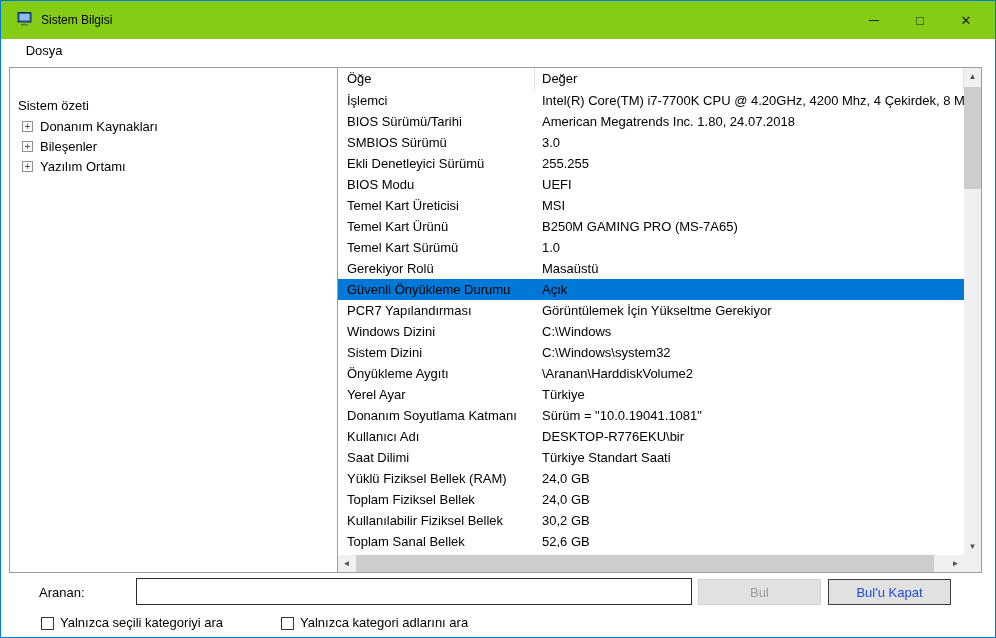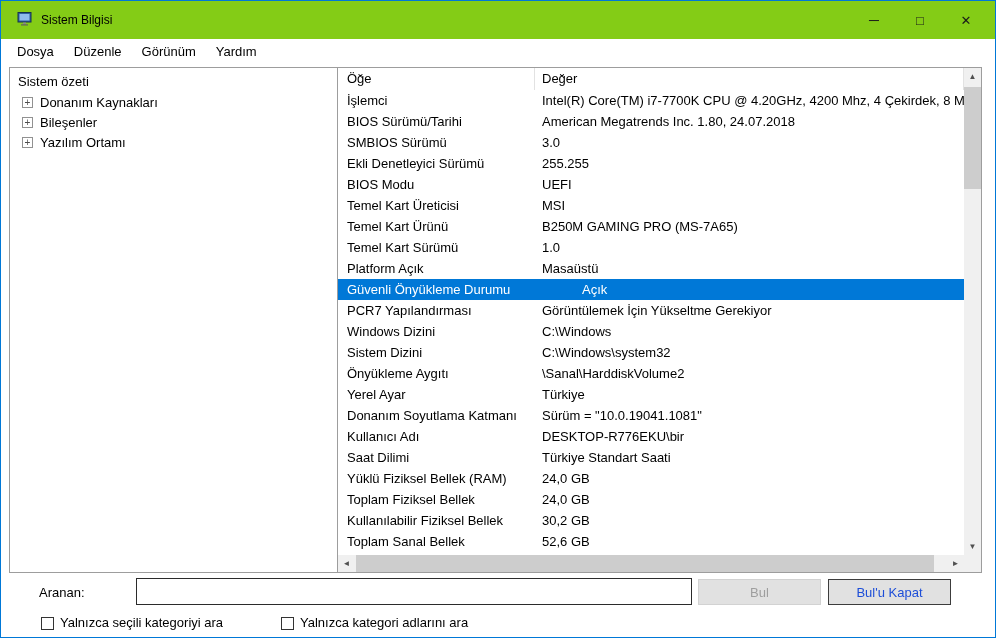--- a/index.html
+++ b/index.html
@@ -10,36 +10,36 @@
     font-family:"Liberation Sans", sans-serif; font-size:13px; color:#000;
   }
   
   .titlebar { position:absolute; top:0; left:0; right:0; height:38px; background:#84cc16; }
   .app-icon { position:absolute; left:16px; top:10px; width:16px; height:16px; }
   .title { position:absolute; left:40px; top:12px; font-size:12px; }
   .controls { position:absolute; right:6px; top:0; height:38px; display:flex; }
   .ctrl { width:46px; height:38px; display:flex; align-items:center; justify-content:center; font-size:13px; color:#1a1a1a; cursor:default; }
   .ctrl.min span { font-size:14px; }
   
-  .menubar { position:absolute; top:38px; left:6px; height:24px; display:flex; align-items:center; }
+  .menubar { position:absolute; top:38px; left:6px; height:24px; display:flex; align-items:center;flex-direction:column; }
   .menu-item { padding:4px 10px; font-size:13px; }
   
   .tree-pane { position:absolute; left:8px; top:66px; width:329px; height:506px; border:1px solid #9d9d9d; background:#fff; padding-top:4px; overflow:hidden; }
-  .tree-root { padding:2px 0 2px 8px; height:20px; }
+  .tree-root { padding:2px 0 2px 8px; height:20px;margin-top:24px; }
   .tree-item { display:flex; align-items:center; height:20px; padding-left:12px; }
   .expander { width:11px; height:11px; border:1px solid #919191; color:#4d4d4d; font-size:10px; line-height:9px; text-align:center; margin-right:7px; background:#fff; flex:none; }
   
   .list-pane { position:absolute; left:336px; top:66px; width:645px; height:506px; border:1px solid #9d9d9d; background:#fff; }
   .lv-header { position:absolute; top:0; left:0; right:17px; height:22px; display:flex; background:#fff; }
   .lv-h { padding:3px 0 3px 9px; font-size:13px; border-right:1px solid #e2e2e2; overflow:hidden; white-space:nowrap; }
   .lv-h.c1 { width:197px; flex:none; }
   .lv-h.c2 { flex:1; padding-left:7px; }
   .lv-body { position:absolute; top:22px; left:0; right:17px; bottom:17px; overflow:hidden; }
   .lv-row { display:flex; height:21px; align-items:center; }
-  .lv-row.selected { background:#0078d7; color:#ffffff;gap:40px; }
+  .lv-row.selected { background:#0078d7; color:#000000; }
   .lv-cell { white-space:nowrap; overflow:hidden; }
   .lv-cell.c1 { width:197px; padding-left:9px; flex:none; }
   .lv-cell.c2 { flex:1; padding-left:7px; }
   
   .vscroll { position:absolute; top:0; right:0; bottom:17px; width:17px; background:#f0f0f0; }
   .sarrow { display:flex; align-items:center; justify-content:center; font-size:8px; color:#505050; }
   .vscroll .sarrow { height:17px; width:17px; }
   .vscroll .down { position:absolute; bottom:0; left:0; }
   .vthumb { position:absolute; top:19px; left:0; width:17px; height:102px; background:#cdcdcd; }
   .hscroll { position:absolute; left:0; right:17px; bottom:0; height:17px; background:#f0f0f0; }
@@ -143,42 +143,42 @@
         </div>
         <div class="lv-row">
           <div class="lv-cell c1">Temel Kart Ürünü</div>
           <div class="lv-cell c2">B250M GAMING PRO (MS-7A65)</div>
         </div>
         <div class="lv-row">
           <div class="lv-cell c1">Temel Kart Sürümü</div>
           <div class="lv-cell c2">1.0</div>
         </div>
         <div class="lv-row">
-          <div class="lv-cell c1">Platform Açık</div>
+          <div class="lv-cell c1">Gerekiyor Rolü</div>
           <div class="lv-cell c2">Masaüstü</div>
         </div>
         <div class="lv-row selected">
           <div class="lv-cell c1">Güvenli Önyükleme Durumu</div>
           <div class="lv-cell c2">Açık</div>
         </div>
         <div class="lv-row">
           <div class="lv-cell c1">PCR7 Yapılandırması</div>
           <div class="lv-cell c2">Görüntülemek İçin Yükseltme Gerekiyor</div>
         </div>
         <div class="lv-row">
           <div class="lv-cell c1">Windows Dizini</div>
           <div class="lv-cell c2">C:\Windows</div>
         </div>
         <div class="lv-row">
           <div class="lv-cell c1">Sistem Dizini</div>
           <div class="lv-cell c2">C:\Windows\system32</div>
         </div>
         <div class="lv-row">
           <div class="lv-cell c1">Önyükleme Aygıtı</div>
-          <div class="lv-cell c2">\Sanal\HarddiskVolume2</div>
+          <div class="lv-cell c2">\Aranan\HarddiskVolume2</div>
         </div>
         <div class="lv-row">
           <div class="lv-cell c1">Yerel Ayar</div>
           <div class="lv-cell c2">Türkiye</div>
         </div>
         <div class="lv-row">
           <div class="lv-cell c1">Donanım Soyutlama Katmanı</div>
           <div class="lv-cell c2">Sürüm = "10.0.19041.1081"</div>
         </div>
         <div class="lv-row">

